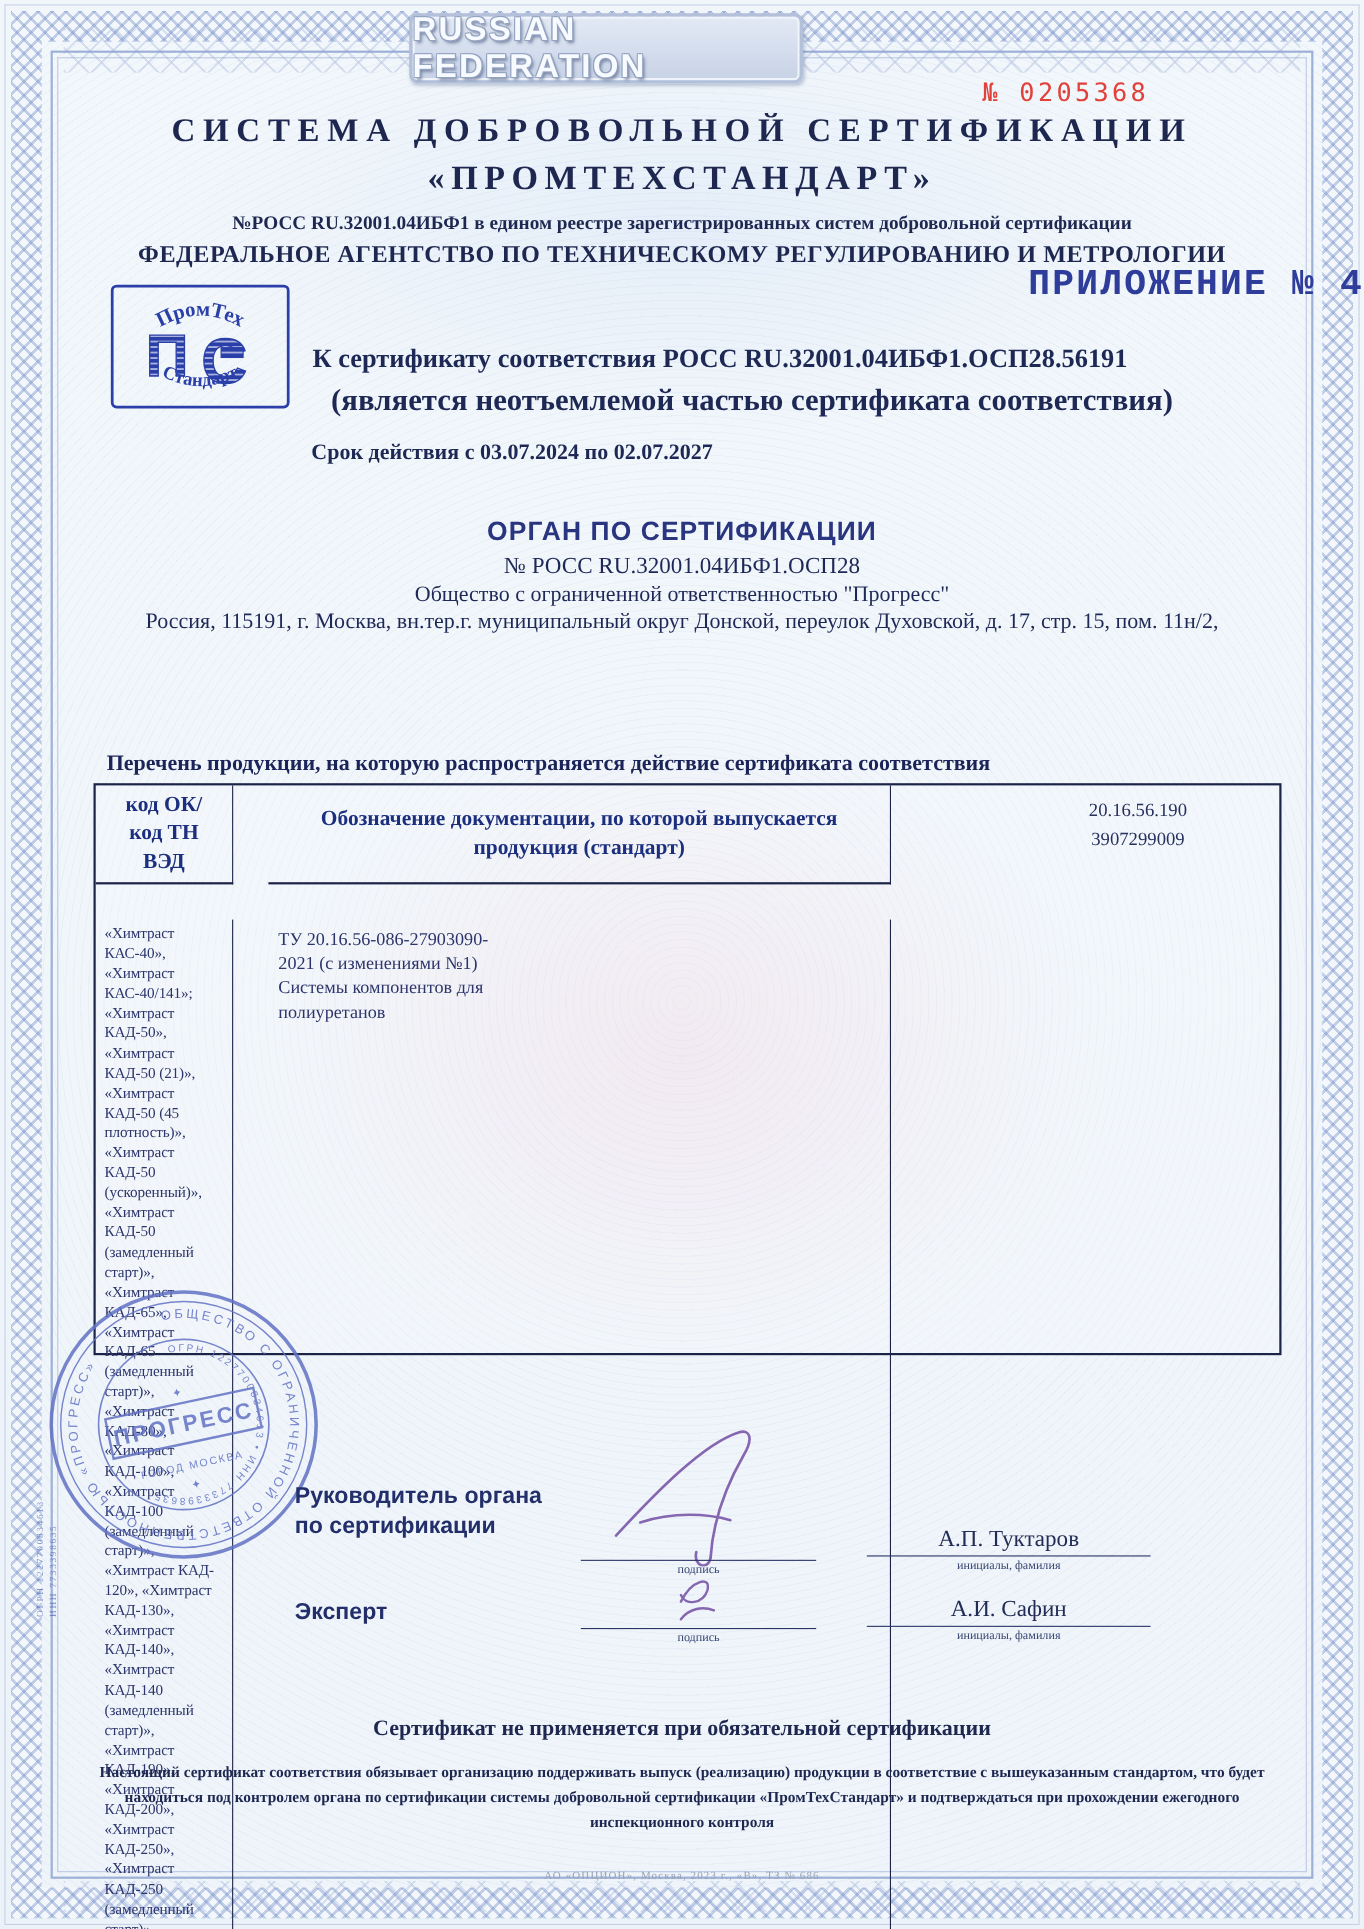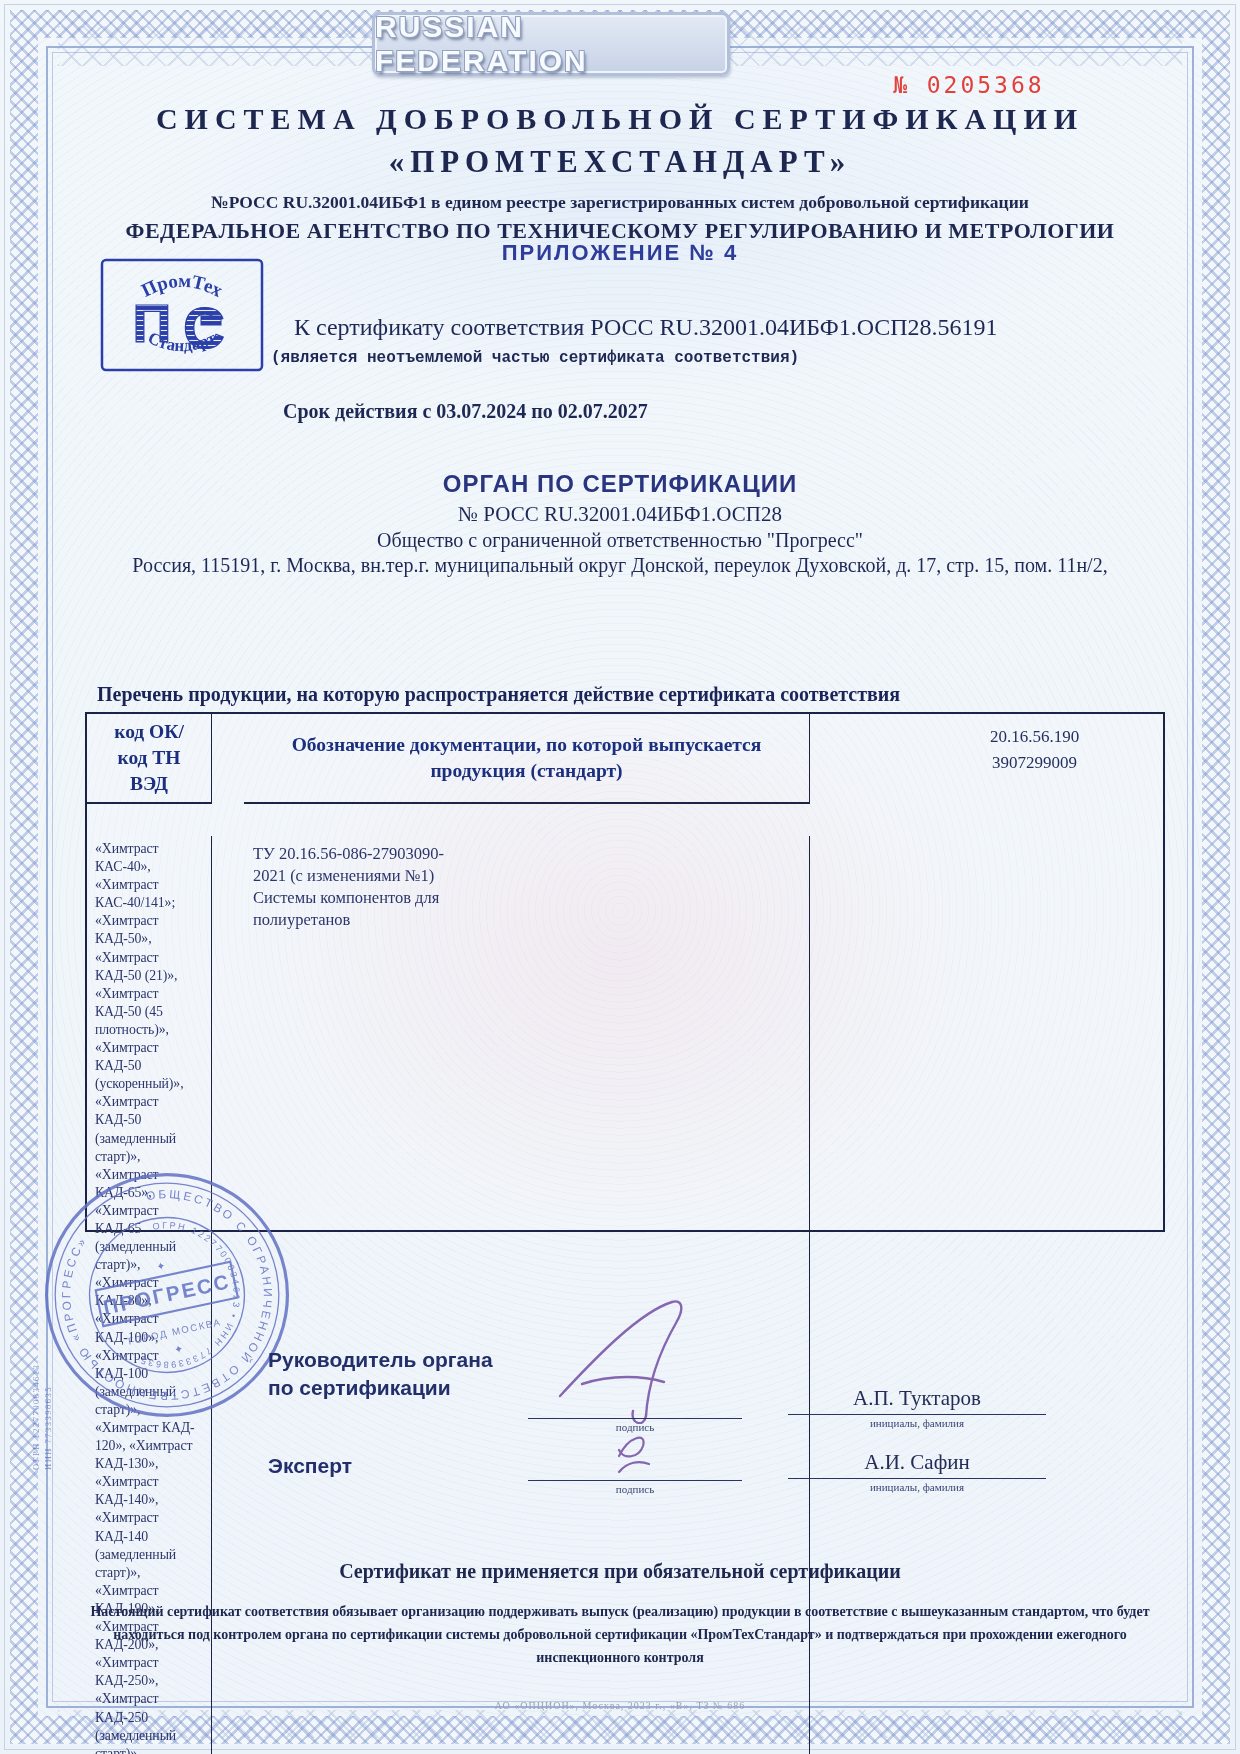--- a/index.html
+++ b/index.html
@@ -41,25 +41,25 @@
     letter-spacing:2px;color:#f7fafe;
     text-shadow:-1px -1px 0 #93a3c0,1px -1px 0 #93a3c0,-1px 1px 0 #93a3c0,1px 1px 0 #93a3c0,2px 3px 3px rgba(85,100,135,.75);}
   .serial{top:72px;left:893px;font-family:"DejaVu Sans Mono",monospace;font-size:23px;
     color:#e2403a;letter-spacing:3px;}
   
   .hdr{left:40px;right:40px;top:102px;text-align:center;color:#1d2750;}
   .hdr-l1{font-size:30px;font-weight:bold;letter-spacing:7px;}
   .hdr-l2{font-size:31px;font-weight:bold;letter-spacing:6px;margin-top:8px;}
   .hdr-l3{font-size:17.5px;font-weight:bold;margin-top:12px;}
   .hdr-l4{font-size:22px;font-weight:bold;letter-spacing:.5px;margin-top:5px;}
-  .apx-title{left:0;right:0;top:240px;text-align:center;font-family:Liberation Sans, sans-serif;
-    font-weight:bold;font-size:22px;letter-spacing:2px;color:#2e3c9a;}
+  .apx-title{left:0;right:0;top:240px;text-align:right;font-family:Liberation Mono, monospace;
+    font-weight:bold;font-size:33px;letter-spacing:2px;color:#2e3c9a;}
   .logo{left:100px;top:258px;width:164px;height:114px;}
-  .to-cert{left:294px;top:314px;font-size:24px;font-weight:normal;color:#1d2854;}
-  .integral{left:271px;top:349px;font-size:16px;font-weight:bold;color:#1d2854;font-family:Liberation Mono, monospace;}
+  .to-cert{left:284px;top:314px;font-size:24px;font-weight:bold;color:#1d2854;}
+  .integral{left:301px;top:349px;font-size:28px;font-weight:bold;color:#1d2854;}
   .validity{left:283px;top:400px;font-size:20px;font-weight:bold;color:#1d2854;}
   
   .organ-title{left:0;right:0;top:470px;text-align:center;font-family:"Liberation Sans","DejaVu Sans",sans-serif;
     font-weight:bold;font-size:24px;letter-spacing:1px;color:#2a3580;}
   .organ-number{left:0;right:0;top:502px;text-align:center;font-size:21px;}
   .organ-company{left:0;right:0;top:529px;text-align:center;font-size:20px;}
   .organ-address{left:0;right:0;top:554px;text-align:center;font-size:20px;}
   .organ-req{left:0;right:0;top:579px;text-align:center;font-size:20px;}
   
   .tbl-caption{left:97px;top:683px;font-size:20px;font-weight:bold;color:#1b2458;}

